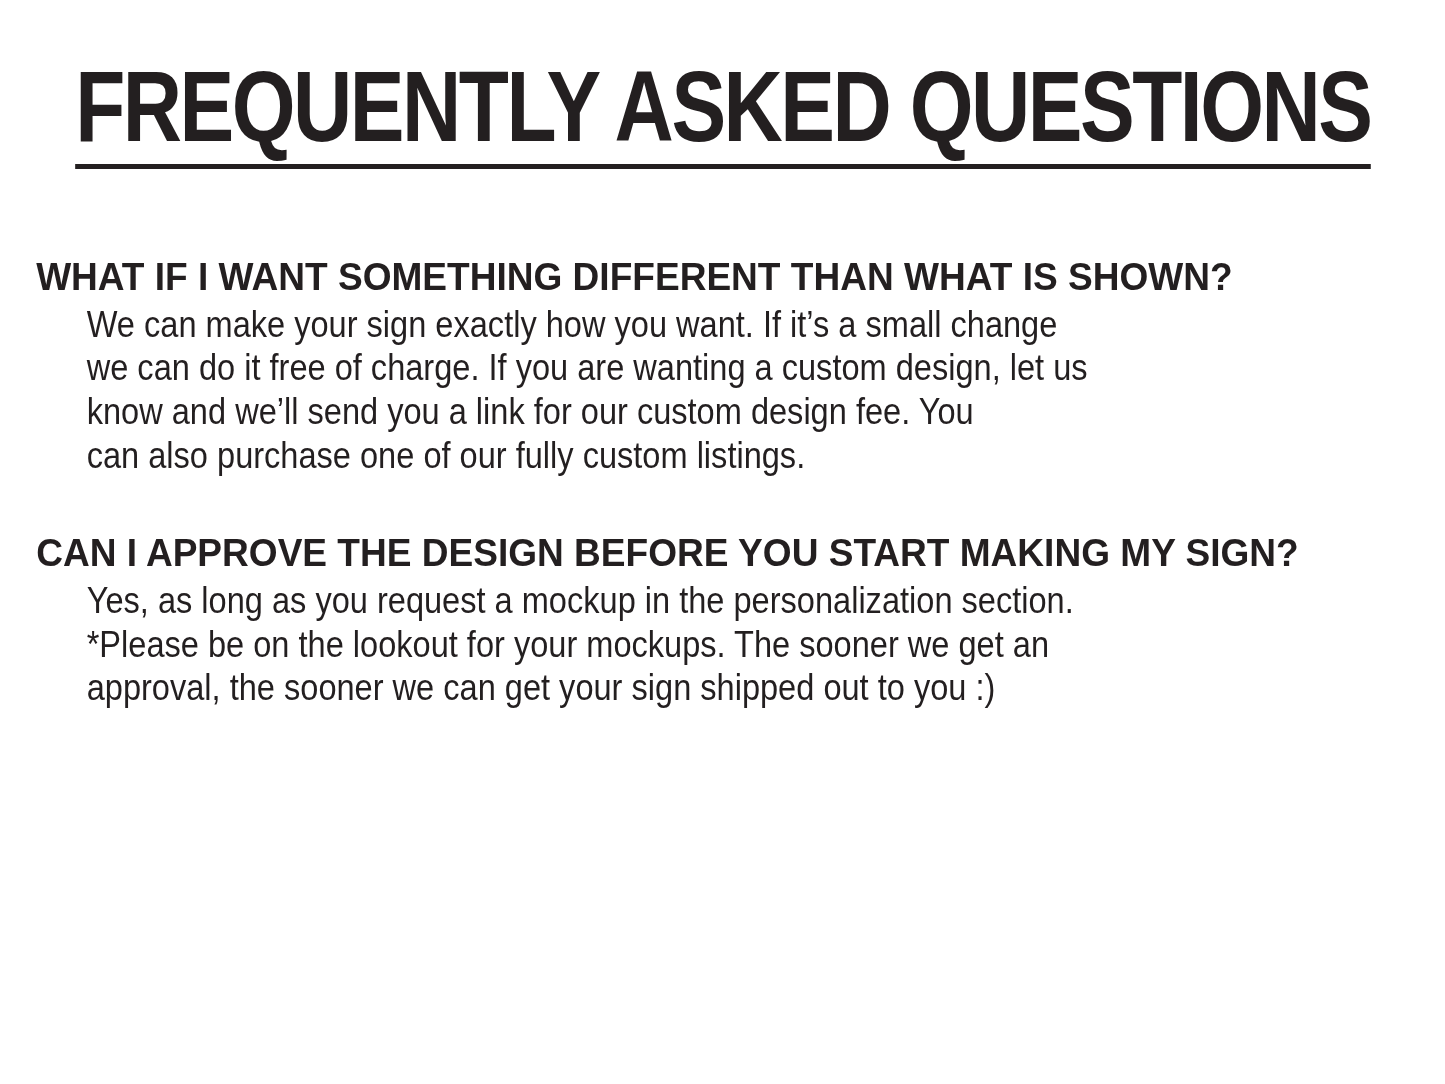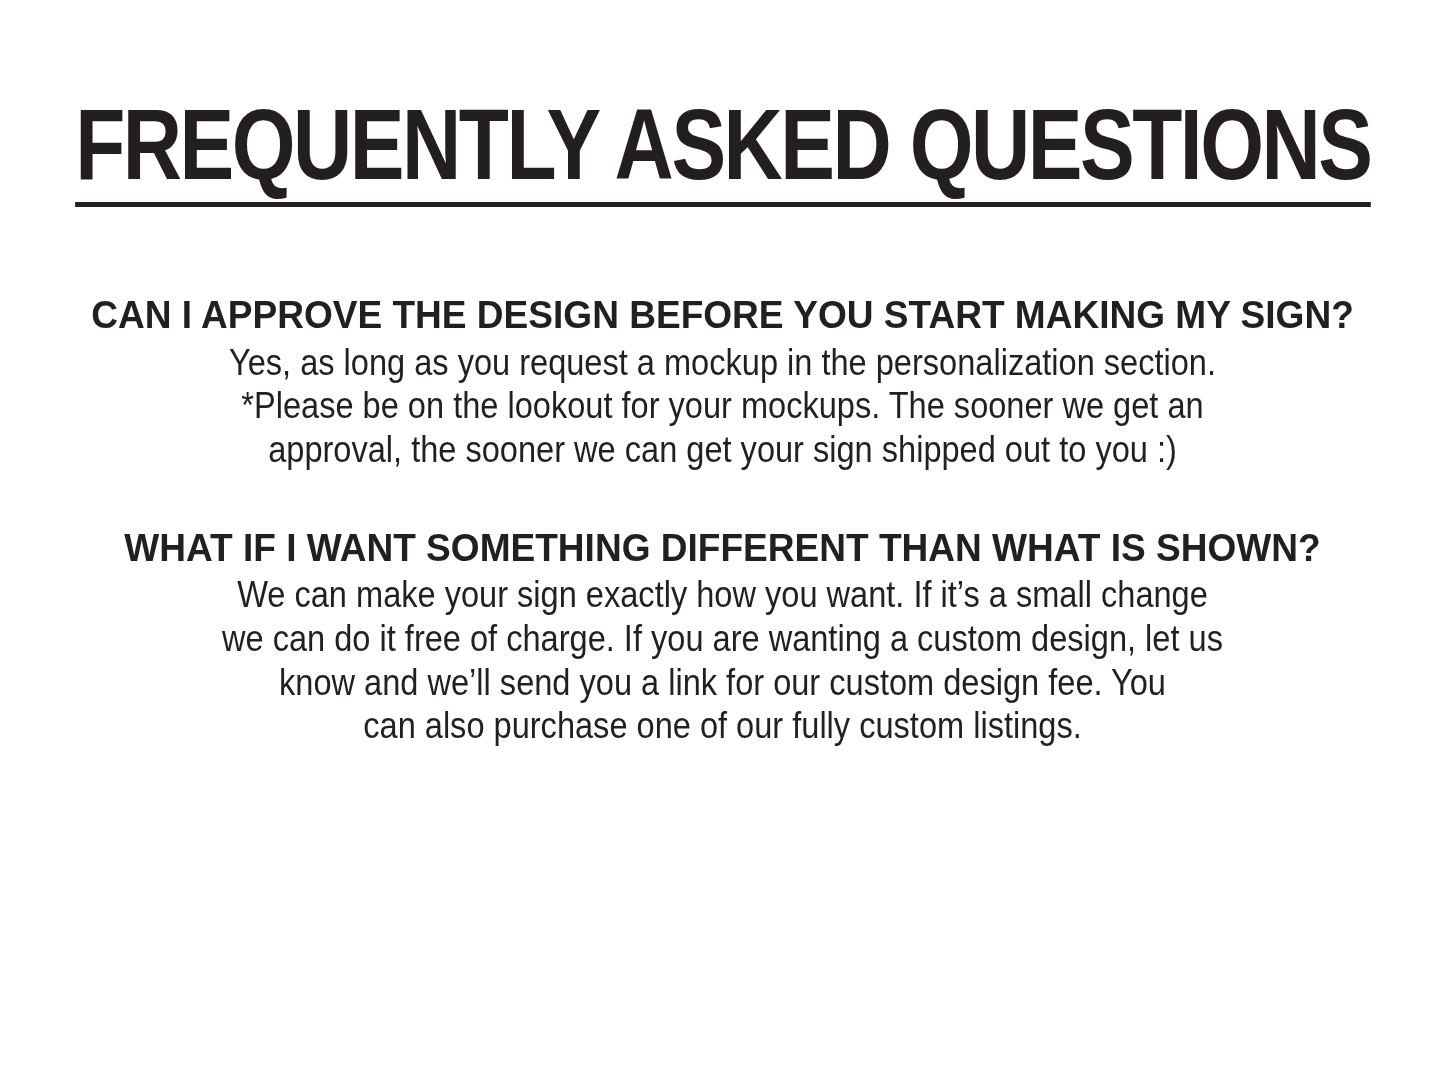--- a/index.html
+++ b/index.html
@@ -11,22 +11,22 @@
     height: 1084px;
     background: #ffffff;
     color: #231f20;
     font-family: "Liberation Sans", sans-serif;
     overflow: hidden;
   }
   .sign {
     box-sizing: border-box;
     width: 100%;
     height: 100%;
-    padding-top: 100px;
-    text-align: center;
+    padding-top: 62px;
+    text-align: left;
   }
   .title-row {
     display: flex;
     justify-content: center;
     margin-bottom: 86px;
   }
   .title {
     margin: 0;
     font-size: 100px;
     font-weight: bold;
@@ -63,28 +63,28 @@
 </head>
 <body>
 
 <div class="sign">
 
   <div class="title-row">
     <h1 class="title">FREQUENTLY ASKED QUESTIONS</h1>
   </div>
 
   <section class="faq">
-    <h2 class="question">CAN I APPROVE THE DESIGN BEFORE YOU START MAKING MY SIGN?</h2>
-    <p class="answer">Yes, as long as you request a mockup in the personalization section.
-*Please be on the lookout for your mockups. The sooner we get an
-approval, the sooner we can get your sign shipped out to you :)</p>
-  </section>
-
-  <section class="faq">
     <h2 class="question">WHAT IF I WANT SOMETHING DIFFERENT THAN WHAT IS SHOWN?</h2>
     <p class="answer">We can make your sign exactly how you want. If it’s a small change
 we can do it free of charge. If you are wanting a custom design, let us
 know and we’ll send you a link for our custom design fee. You
 can also purchase one of our fully custom listings.</p>
   </section>
 
+  <section class="faq">
+    <h2 class="question">CAN I APPROVE THE DESIGN BEFORE YOU START MAKING MY SIGN?</h2>
+    <p class="answer">Yes, as long as you request a mockup in the personalization section.
+*Please be on the lookout for your mockups. The sooner we get an
+approval, the sooner we can get your sign shipped out to you :)</p>
+  </section>
+
 
 </div>
 
 </body></html>

